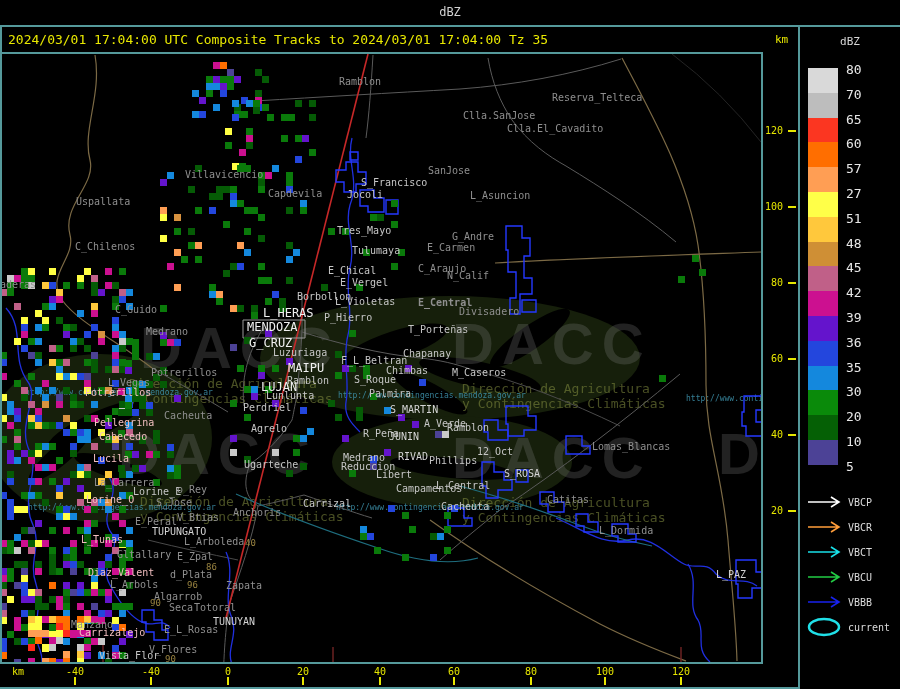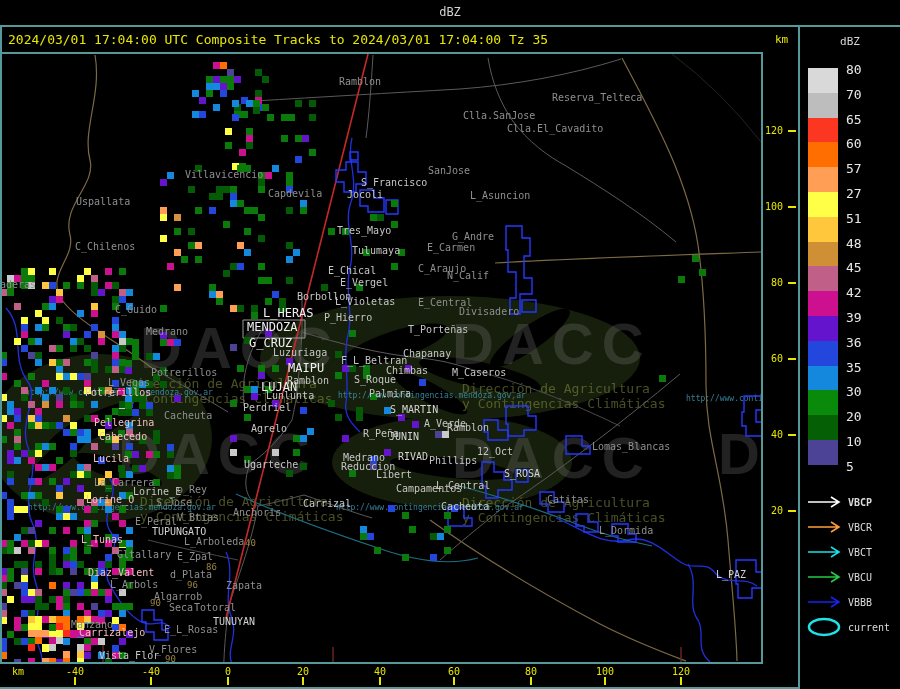--- a/index.html
+++ b/index.html
@@ -962,21 +962,21 @@
         <div class="place g" style="left: 73px; top: 187px;">C_Chilenos</div>
         <div class="place g" style="left: -2px; top: 225px;">aderas</div>
         <div class="place l" style="left: 335px; top: 171px;">Tres_Mayo</div>
         <div class="place l" style="left: 350px; top: 191px;">Tulumaya</div>
         <div class="place g" style="left: 450px; top: 177px;">G_Andre</div>
         <div class="place g" style="left: 425px; top: 188px;">E_Carmen</div>
         <div class="place g" style="left: 416px; top: 209px;">C_Araujo</div>
         <div class="place g" style="left: 445px; top: 216px;">N_Calif</div>
         <div class="place l" style="left: 326px; top: 211px;">E_Chical</div>
         <div class="place l" style="left: 338px; top: 223px;">E_Vergel</div>
-        <div class="place g" style="left: 416px; top: 243px;">E_Central</div>
+        <div class="place g" style="left: 416px; top: 243px; font-weight: bold;">E_Central</div>
         <div class="place g" style="left: 457px; top: 252px;">Divisadero</div>
         <div class="place g" style="left: 113px; top: 250px;">C_Guido</div>
         <div class="place g" style="left: 144px; top: 272px;">Medrano</div>
         <div class="place l" style="left: 295px; top: 237px;">Borbollon</div>
         <div class="place l" style="left: 333px; top: 242px;">L_Violetas</div>
         <div class="place w" style="left: 261px; top: 254px;">L_HERAS</div>
         <div class="place l" style="left: 322px; top: 258px;">P_Hierro</div>
         <div class="place w" style="left: 245px; top: 268px;">MENDOZA</div>
         <div class="place l" style="left: 406px; top: 270px;">T_Porteñas</div>
         <div class="place w" style="left: 247px; top: 284px;">G_CRUZ</div>
@@ -1134,21 +1134,21 @@
         <div class="cbnum" style="top: 357px;">30</div>
         <div class="cbnum" style="top: 382px;">20</div>
         <div class="cbnum" style="top: 407px;">10</div>
         <div class="cbnum" style="top: 432px;">5</div>
       </div>
     <div id="legend">
         <div class="legrow" style="top: 465px;">
           <svg width="40" height="20">
             <path d="M2,10 H32 M25,5 L33,10 L25,15" stroke="#ffffff" stroke-width="1.6" fill="none"></path>
           </svg>
-          <div class="leglab" style="top: 5px; font-weight: bold;">VBCP</div>
+          <div class="leglab" style="top: 5px;">VBCP</div>
         </div>
         <div class="legrow" style="top: 490px;">
           <svg width="40" height="20">
             <path d="M2,10 H32 M25,5 L33,10 L25,15" stroke="#ff9d3a" stroke-width="1.6" fill="none"></path>
           </svg>
           <div class="leglab" style="top: 5px;">VBCR</div>
         </div>
         <div class="legrow" style="top: 515px;">
           <svg width="40" height="20">
             <path d="M2,10 H32 M25,5 L33,10 L25,15" stroke="#18e0e8" stroke-width="1.6" fill="none"></path>

